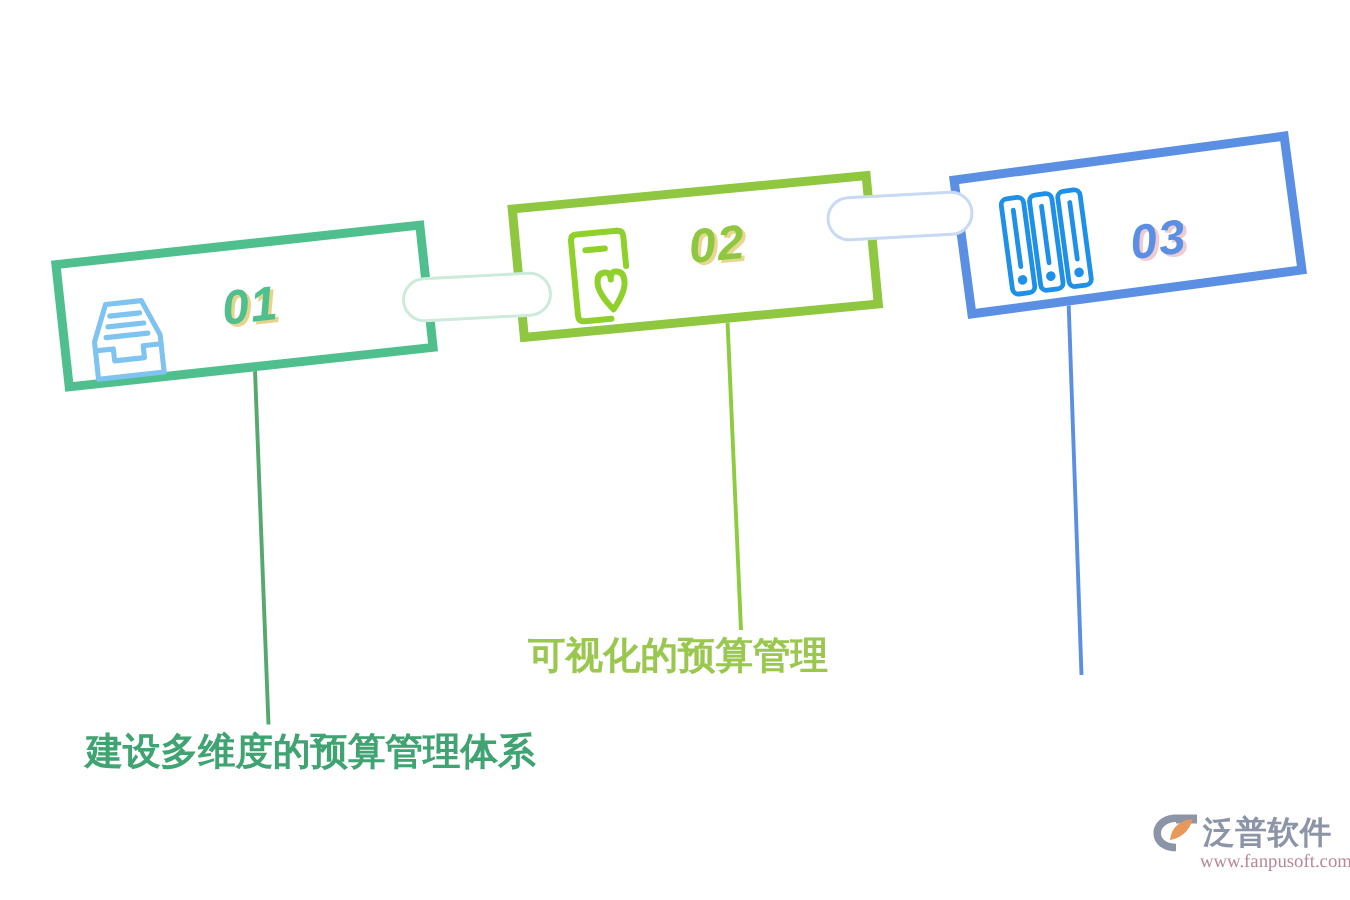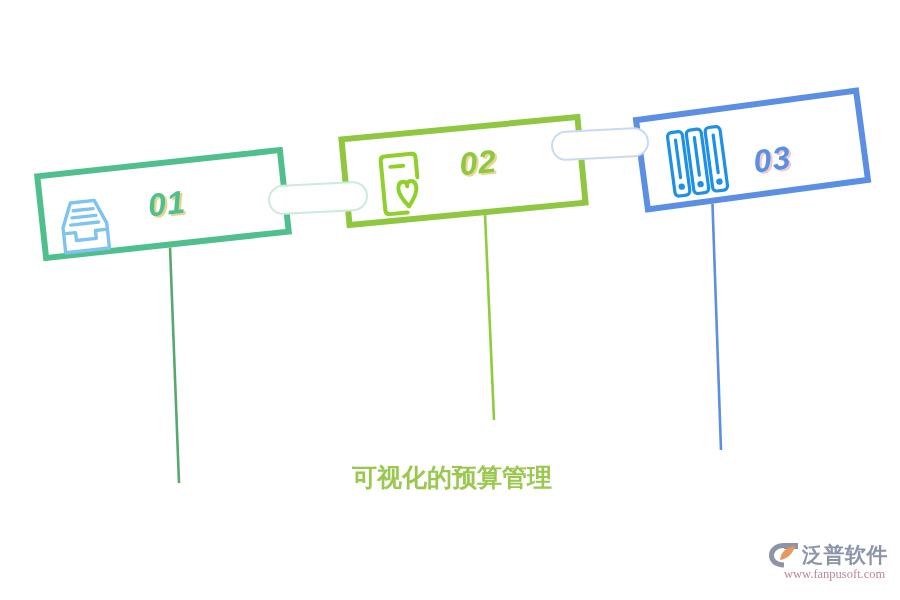--- a/index.html
+++ b/index.html
@@ -126,21 +126,20 @@
     border: 2px solid #C7D9F3;
     transform: rotate(-3deg);
   }
 
   
   .label {
     position: absolute;
     font-weight: bold;
     white-space: nowrap;
     line-height: 1.1;
-    margin-top: 40px;
   }
   #label1 {
     left: 57px;
     top: 488px;
     font-size: 25px;
     color: #3FA372;
   }
   #label2 {
     left: 352px;
     top: 424px;
@@ -167,21 +166,21 @@
     left: 34px;
     top: 1px;
     font-size: 21px;
     font-weight: bold;
     color: #8C94A8;
     letter-spacing: 0.5px;
     white-space: nowrap;
   }
   #wm-url {
     position: absolute;
-    left: 16px;
+    left: 32px;
     top: 27px;
     font-size: 12.5px;
     color: #B9879A;
     font-family: "Liberation Serif", "DejaVu Serif", serif;
     white-space: nowrap;
   }
   #wm-mark {
     position: absolute;
     left: 0px;
     top: 2px;
@@ -242,20 +241,21 @@
           <circle cx="51.5" cy="61" r="1.6" fill="#1E90E8"></circle>
         </g>
       </svg>
     </span>
     <span class="card-num" id="num3">03</span>
   </div>
 
   <div class="pill" id="pill1"></div>
   <div class="pill" id="pill2"></div>
 
+  <div class="label" id="label1">建设多维度的预算管理体系</div>
   <div class="label" id="label2">可视化的预算管理</div>
 
   <div id="watermark">
     <span id="wm-mark">
       <svg width="32" height="26" viewBox="0 0 32 26" xmlns="http://www.w3.org/2000/svg">
         <path d="M16 1 C7 1 1 6.5 1 13.5 C1 20.5 7 25.5 16 25.5 L16 20.5 C10 20.5 6 17.5 6 13.5 C6 9.5 10 6 16 6 Z" fill="#8C94A8"></path>
         <path d="M16 1 L30 1 L30 7 L16 7 Z" fill="#8C94A8"></path>
         <path d="M27 4 C19 5 13 9 12 18 C18 17 25 13 27 4 Z" fill="#E8985A"></path>
       </svg>
     </span>

